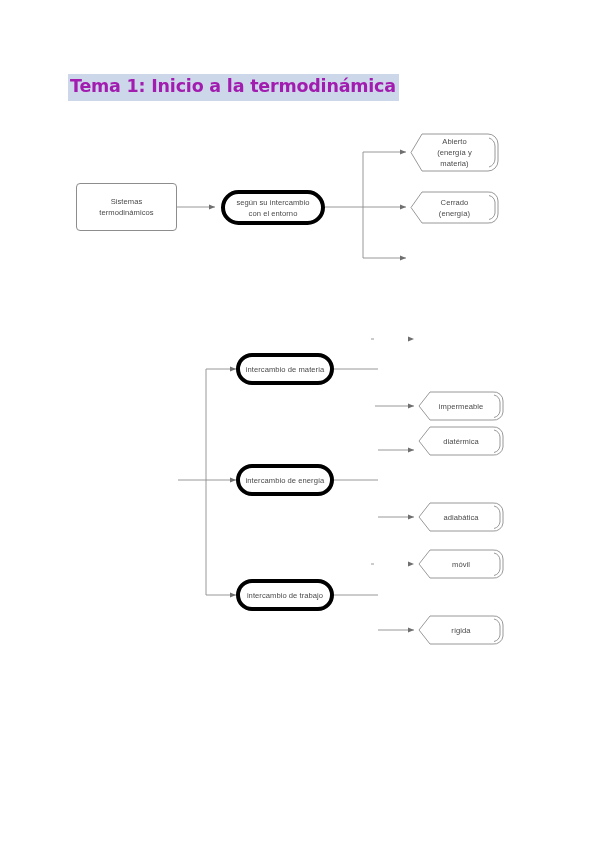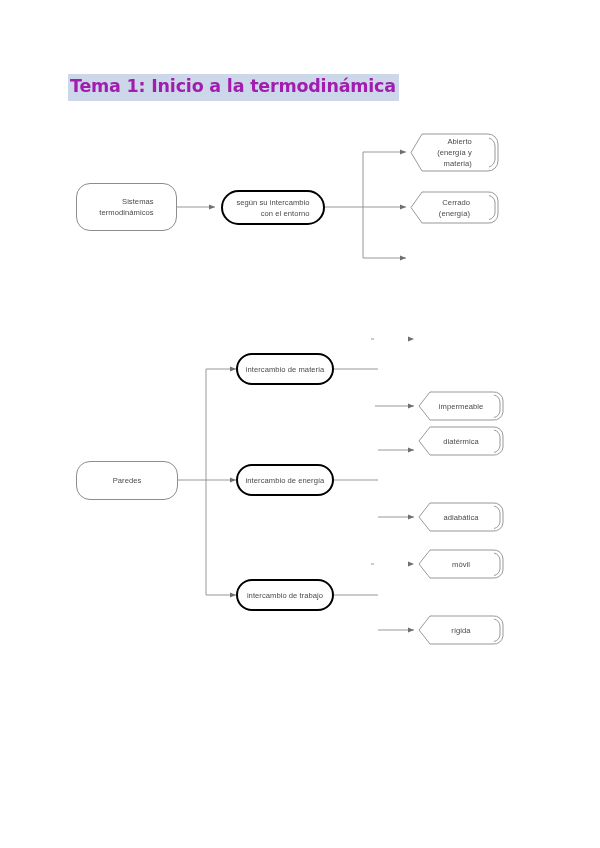--- a/index.html
+++ b/index.html
@@ -74,33 +74,32 @@
     text-align: center;
     font-size: 7.6px;
     line-height: 1.45;
     color: #4a4a4a;
     letter-spacing: 0.05px;
   }
   .node .lbl {
     display: block;
     padding: 0 4px;
     white-space: pre-line;
-    text-align: right;
   }
 
   
   .rect-node {
     border: 1px solid #8d8d8d;
-    border-radius: 14px;
+    border-radius: 4px;
     background: #ffffff;
   }
 
   
   .pill-node {
-    border: 2px solid #000000;
+    border: 4px solid #000000;
     border-radius: 999px;
     background: #ffffff;
   }
 
   
   .tag-node {
     background: transparent;
   }
   .tag-node > svg {
     position: absolute;
@@ -214,23 +213,20 @@
   <div class="node tag-node" style="left:410px; top:191px; width:89px; height:33px;">
     <svg viewBox="0 0 89 33" preserveAspectRatio="none">
       <path d="M12,1 H78 A9,9 0 0 1 88,10 V23 A9,9 0 0 1 78,32 H12 L1,16.5 Z"></path>
       <path class="inner-rule" d="M79,4.5 A8,8 0 0 1 85,11 V22 A8,8 0 0 1 79,28.5"></path>
     </svg>
     <span class="lbl">Cerrado
 (energía)</span>
   </div>
 
 
-  <div class="node rect-node" style="left:76px; top:461px; width:102px; height:39px;">
-    <span class="lbl">Paredes</span>
-  </div>
 
   <div class="node pill-node" style="left:236px; top:353px; width:98px; height:32px;">
     <span class="lbl">intercambio de materia</span>
   </div>
 
   <div class="node pill-node" style="left:236px; top:464px; width:98px; height:32px;">
     <span class="lbl">intercambio de energía</span>
   </div>
 
   <div class="node pill-node" style="left:236px; top:579px; width:98px; height:32px;">

